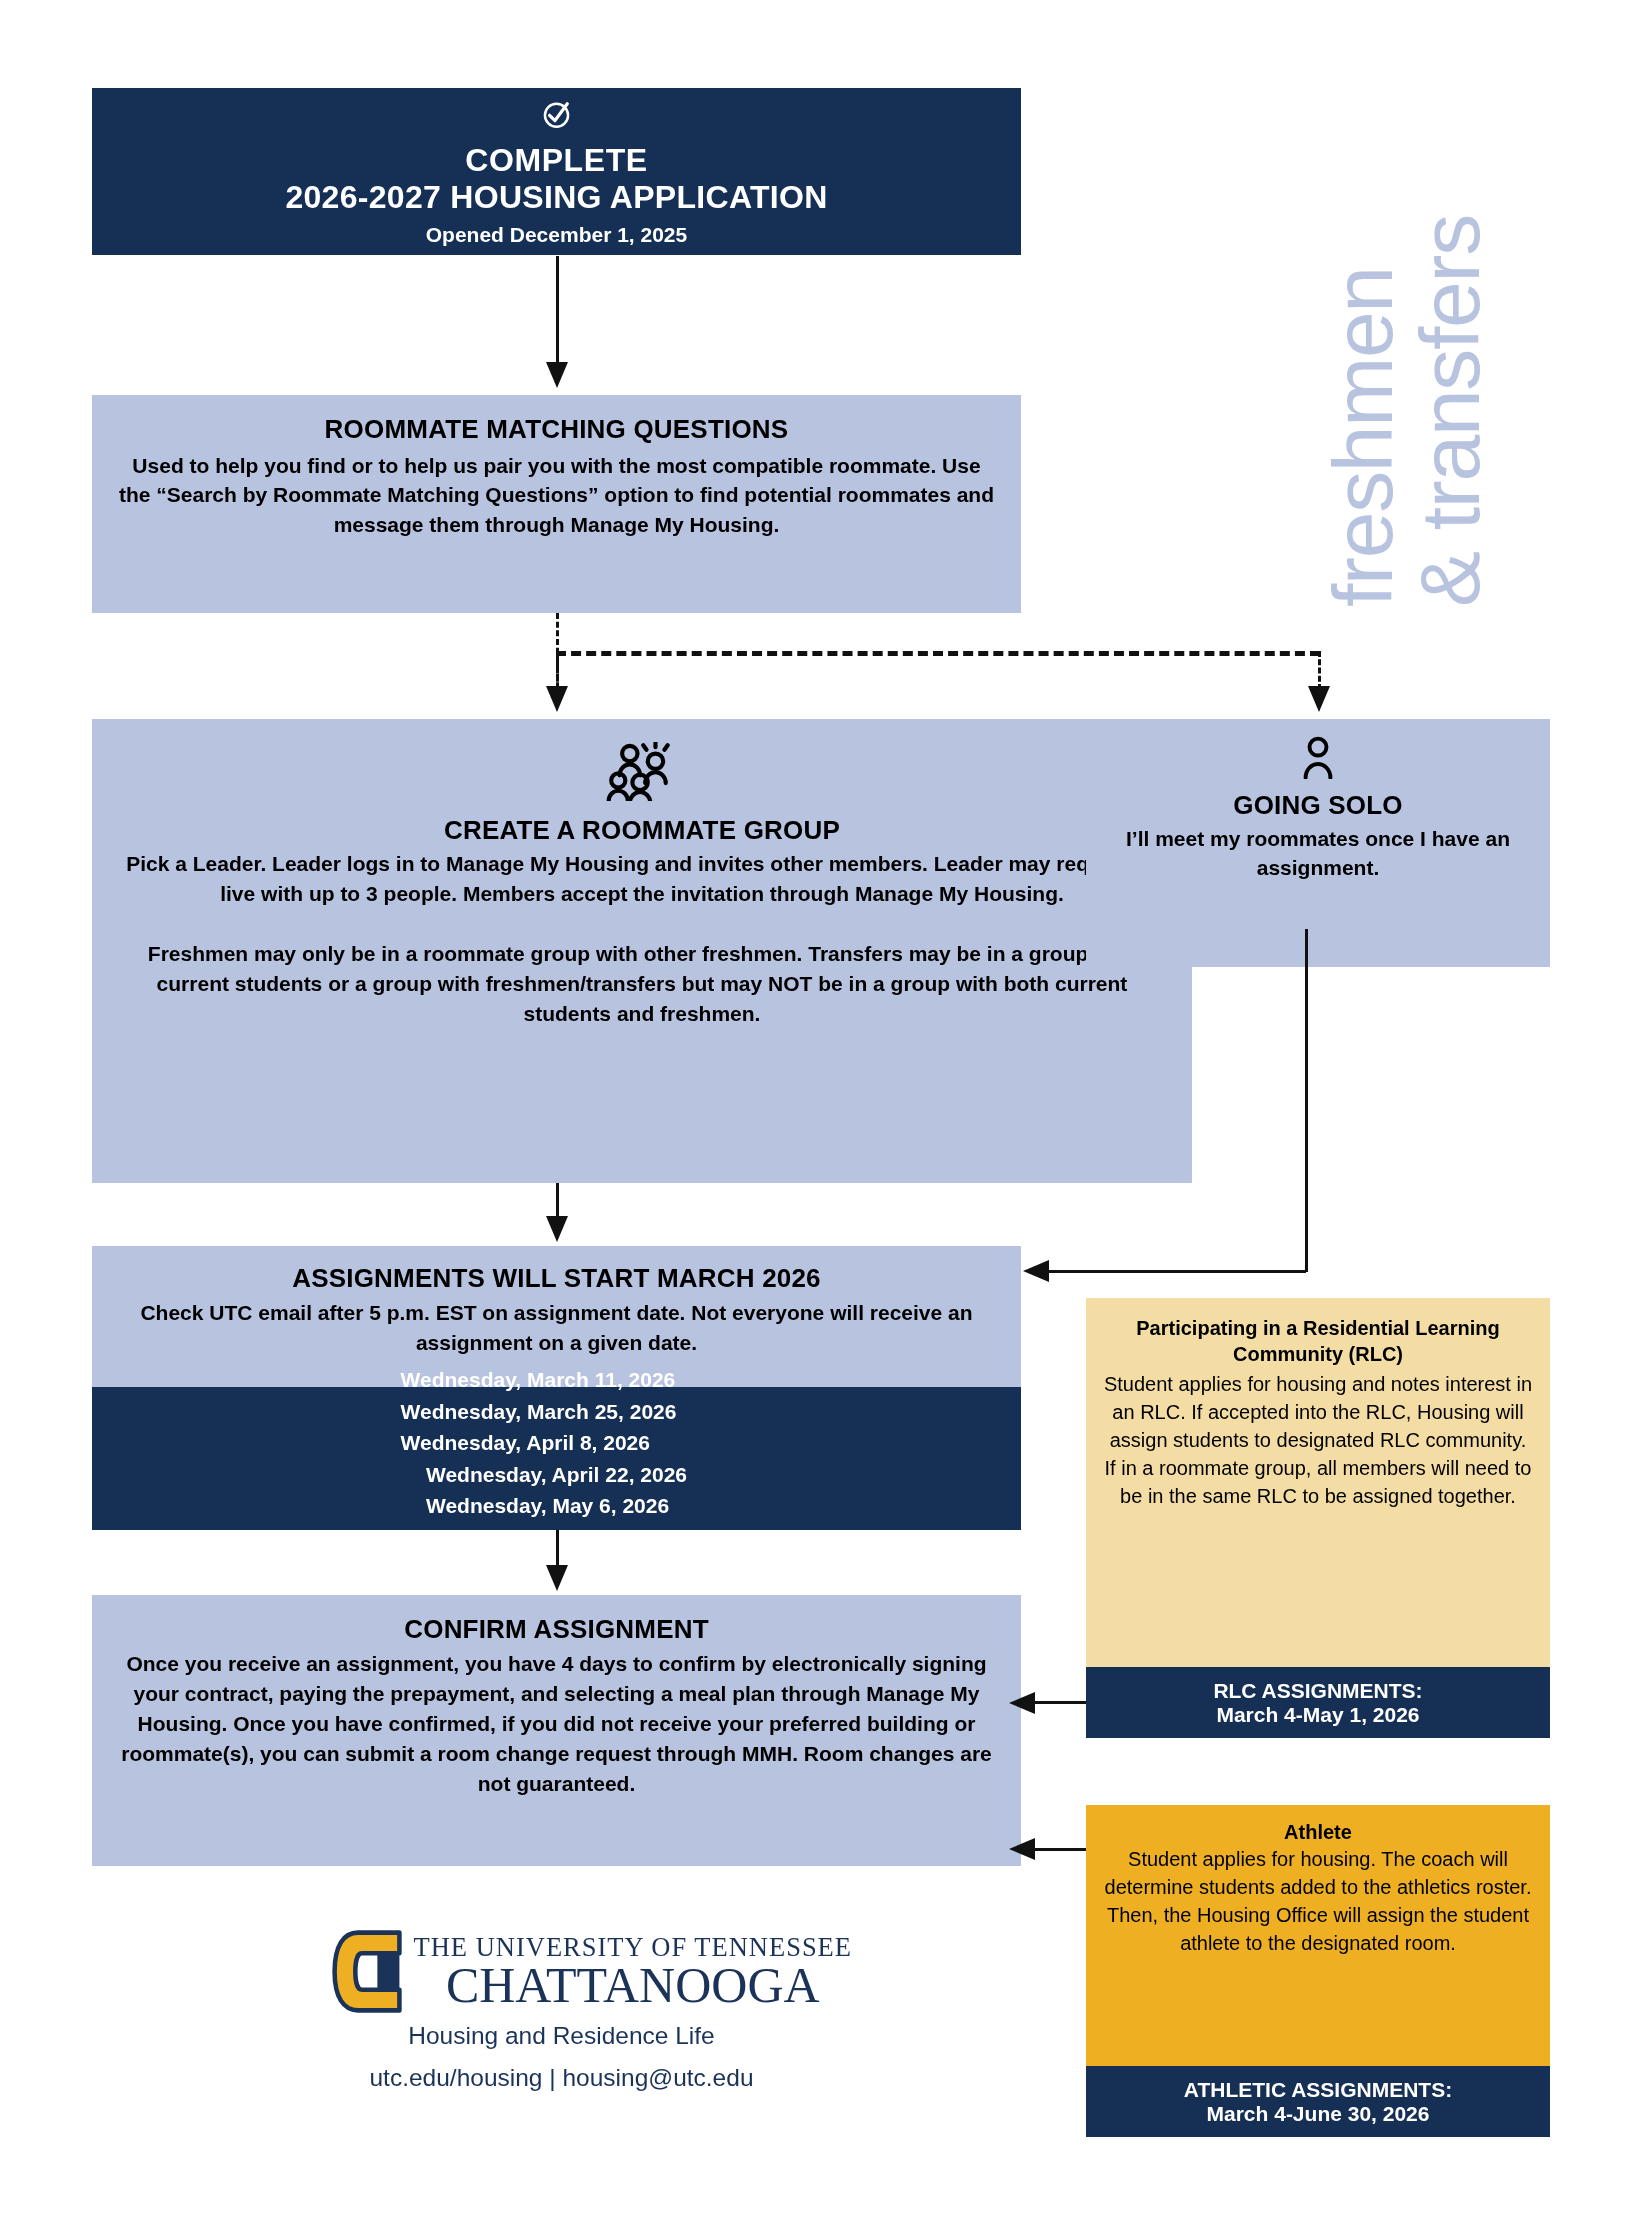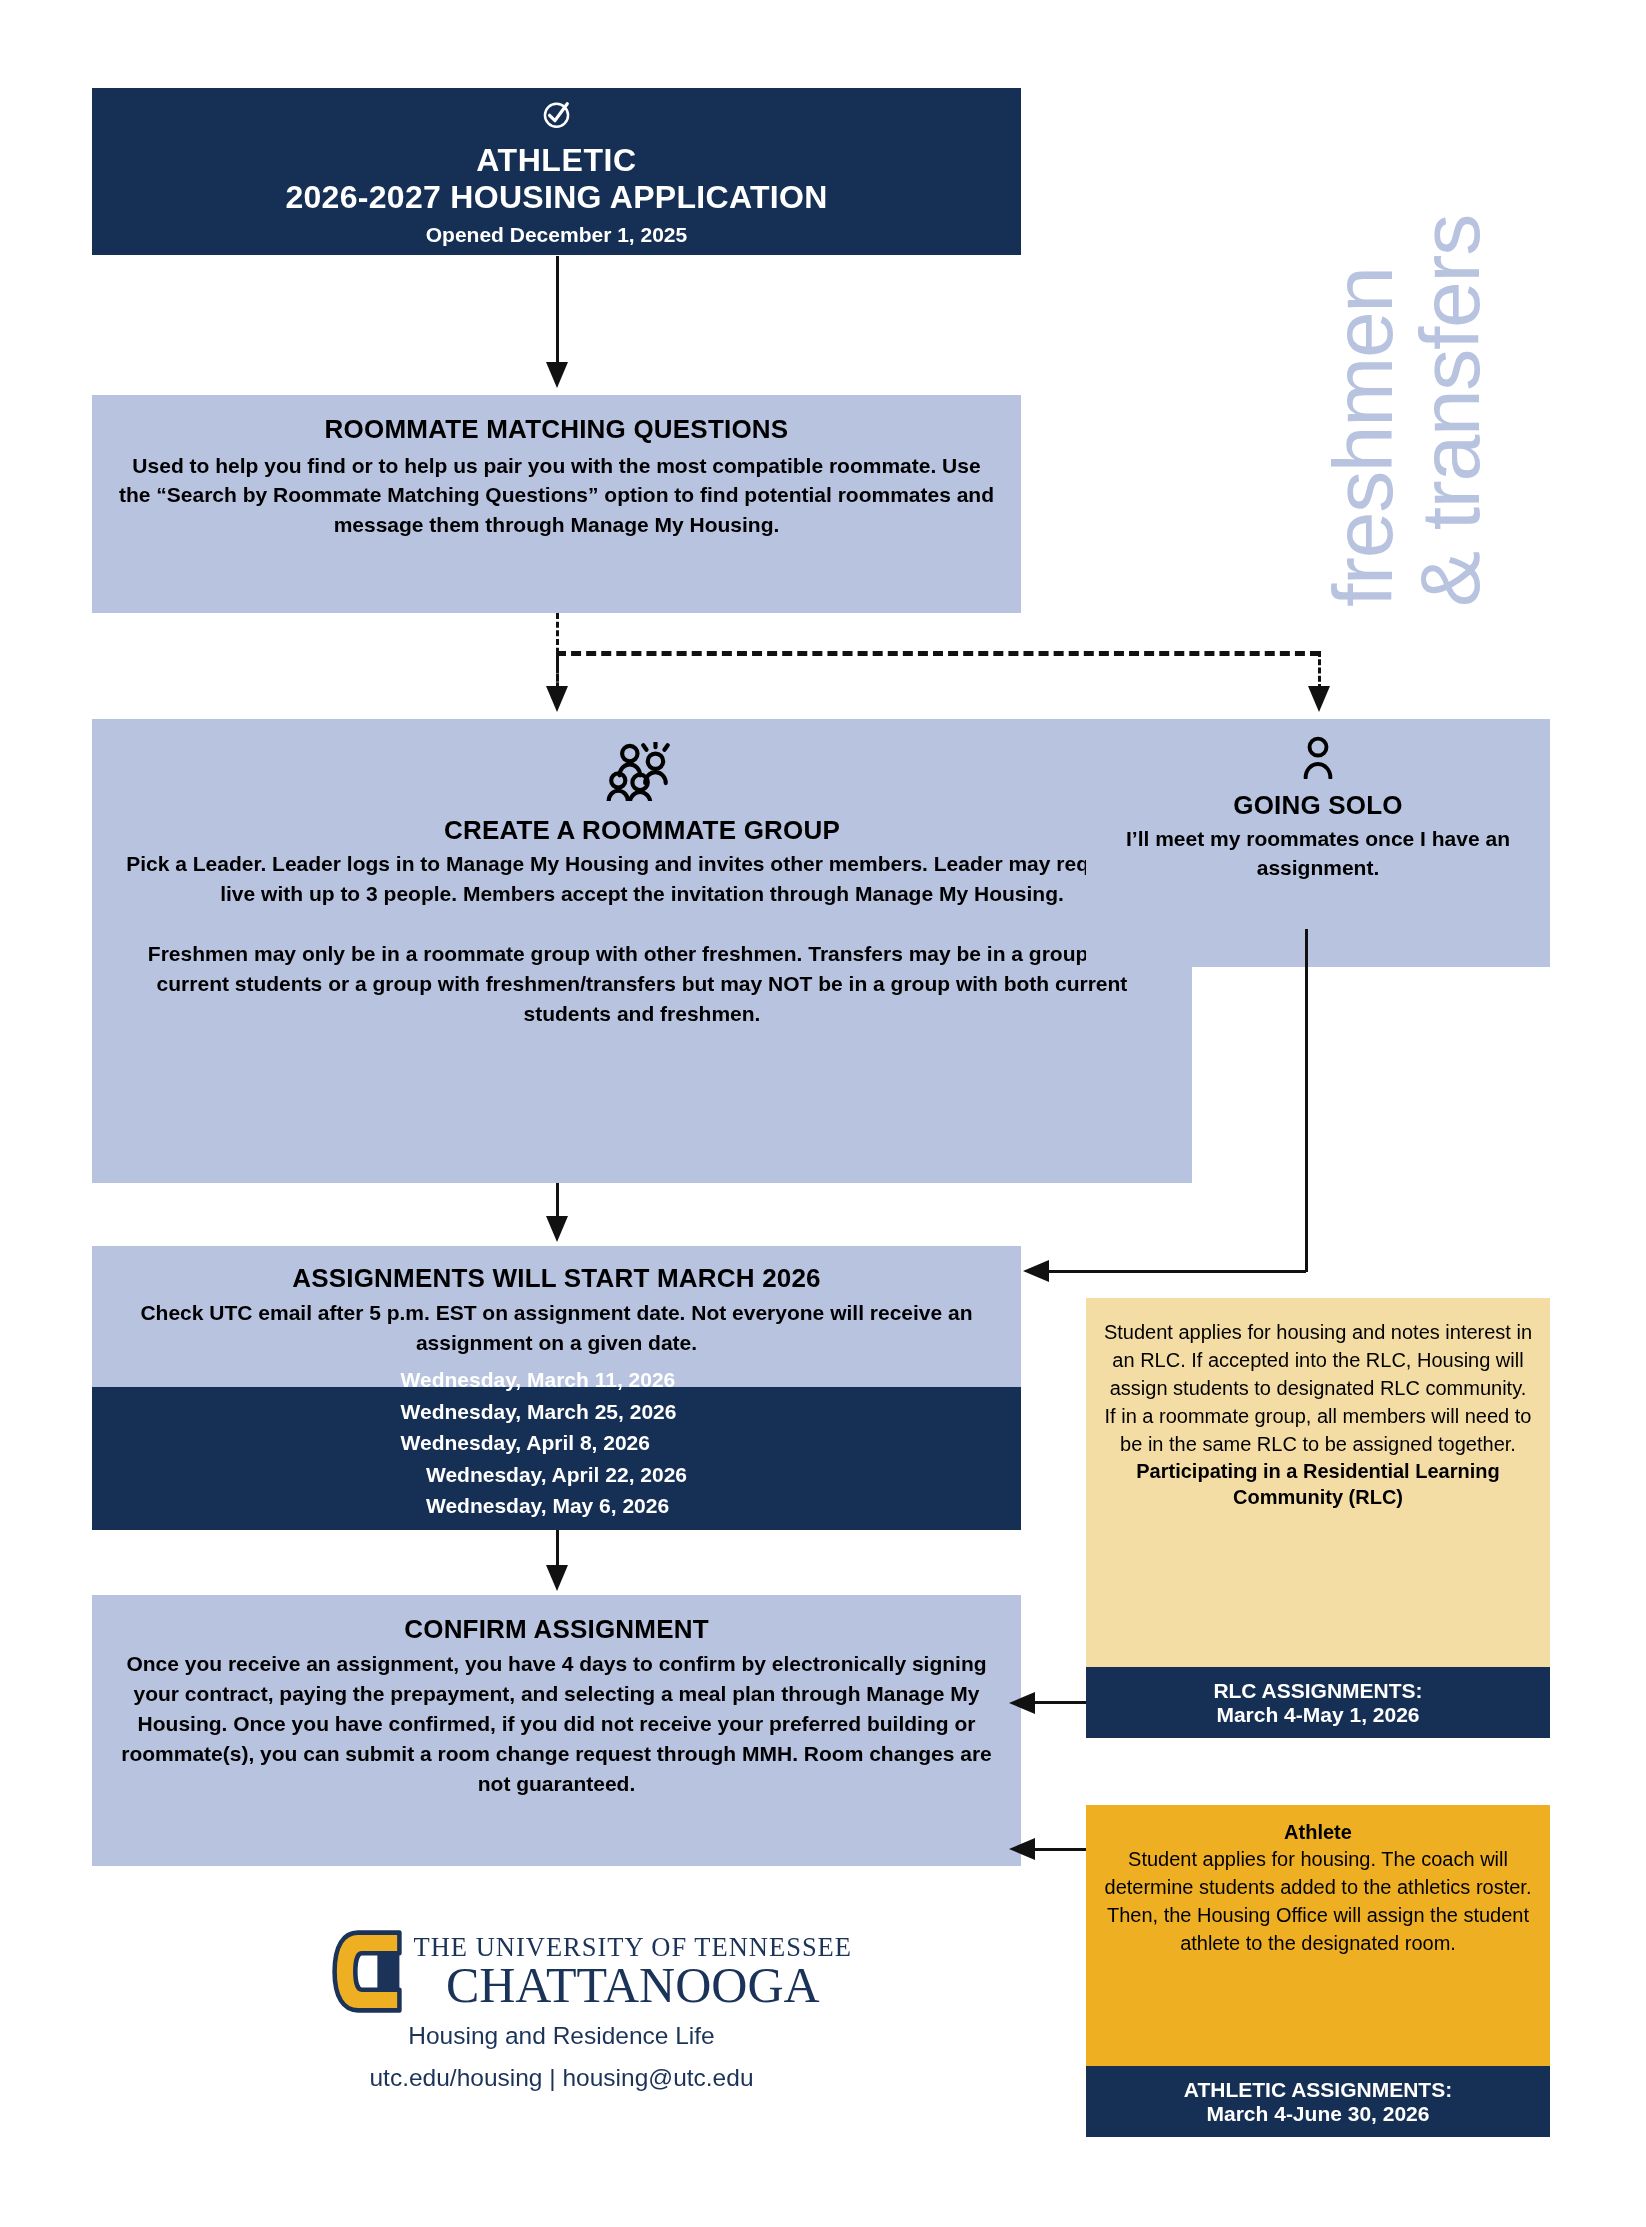--- a/index.html
+++ b/index.html
@@ -163,21 +163,21 @@
     <div>&amp; transfers</div>
   </div>
 
   <div class="box navy" id="box-complete">
     <div class="check-wrap">
       <svg width="37" height="37" viewBox="0 0 48 48" aria-hidden="true">
         <circle cx="24" cy="25" r="15" fill="none" stroke="#ffffff" stroke-width="3.2"></circle>
         <path d="M15 25 L22 32 L38 10" fill="none" stroke="#ffffff" stroke-width="4.2" stroke-linecap="round" stroke-linejoin="round"></path>
       </svg>
     </div>
-    <div id="complete-title" class="hd">ATHLETIC</div>
+    <div id="complete-title" class="hd">COMPLETE</div>
     <div id="complete-sub" class="hd">2026-2027 HOUSING APPLICATION</div>
     <div id="complete-opened">Opened December 1, 2025</div>
   </div>
 
   <div class="vline" style="left:556px; top:256px; height:110px;"></div>
   <div class="arrow-down" style="left:546px; top:362px;"></div>
 
   <div class="box lblue" id="box-rmq">
     <div id="rmq-title">ROOMMATE MATCHING QUESTIONS</div>
     <div id="rmq-body">Used to help you find or to help us pair you with the most compatible roommate. Use the “Search by Roommate Matching Questions” option to find potential roommates and message them through Manage My Housing.</div>
@@ -257,22 +257,22 @@
   <div class="arrow-down" style="left:546px; top:1565px;"></div>
 
   <div class="box lblue" id="box-confirm">
     <div id="confirm-title">CONFIRM ASSIGNMENT</div>
     <div id="confirm-body">
       <span>Once you receive an assignment, you have </span><b>4 days to confirm</b><span> by electronically signing your contract, paying the prepayment, and selecting a meal plan through Manage My Housing. </span><b>Once you have confirmed, if you did not receive your preferred building or roommate(s), you can submit a room change request through MMH.</b><span> Room changes are not guaranteed.</span>
     </div>
   </div>
 
   <div class="box cream" id="box-rlc">
+    <div id="rlc-title">Participating in a Residential Learning Community (RLC)</div>
     <div id="rlc-body">Student applies for housing and notes interest in an RLC. If accepted into the RLC, Housing will assign students to designated RLC community. If in a roommate group, all members will need to be in the same RLC to be assigned together.</div>
-    <div id="rlc-title">Participating in a Residential Learning Community (RLC)</div>
   </div>
   <div class="box navy" id="box-rlc-dates">
     <div id="rlc-d1">RLC ASSIGNMENTS:</div>
     <div id="rlc-d2">March 4-May 1, 2026</div>
   </div>
 
   <div class="hline" style="left:1033px; top:1701px; width:53px;"></div>
   <div class="arrow-left" style="left:1009px; top:1692px;"></div>
 
   <div class="box gold" id="box-ath">

